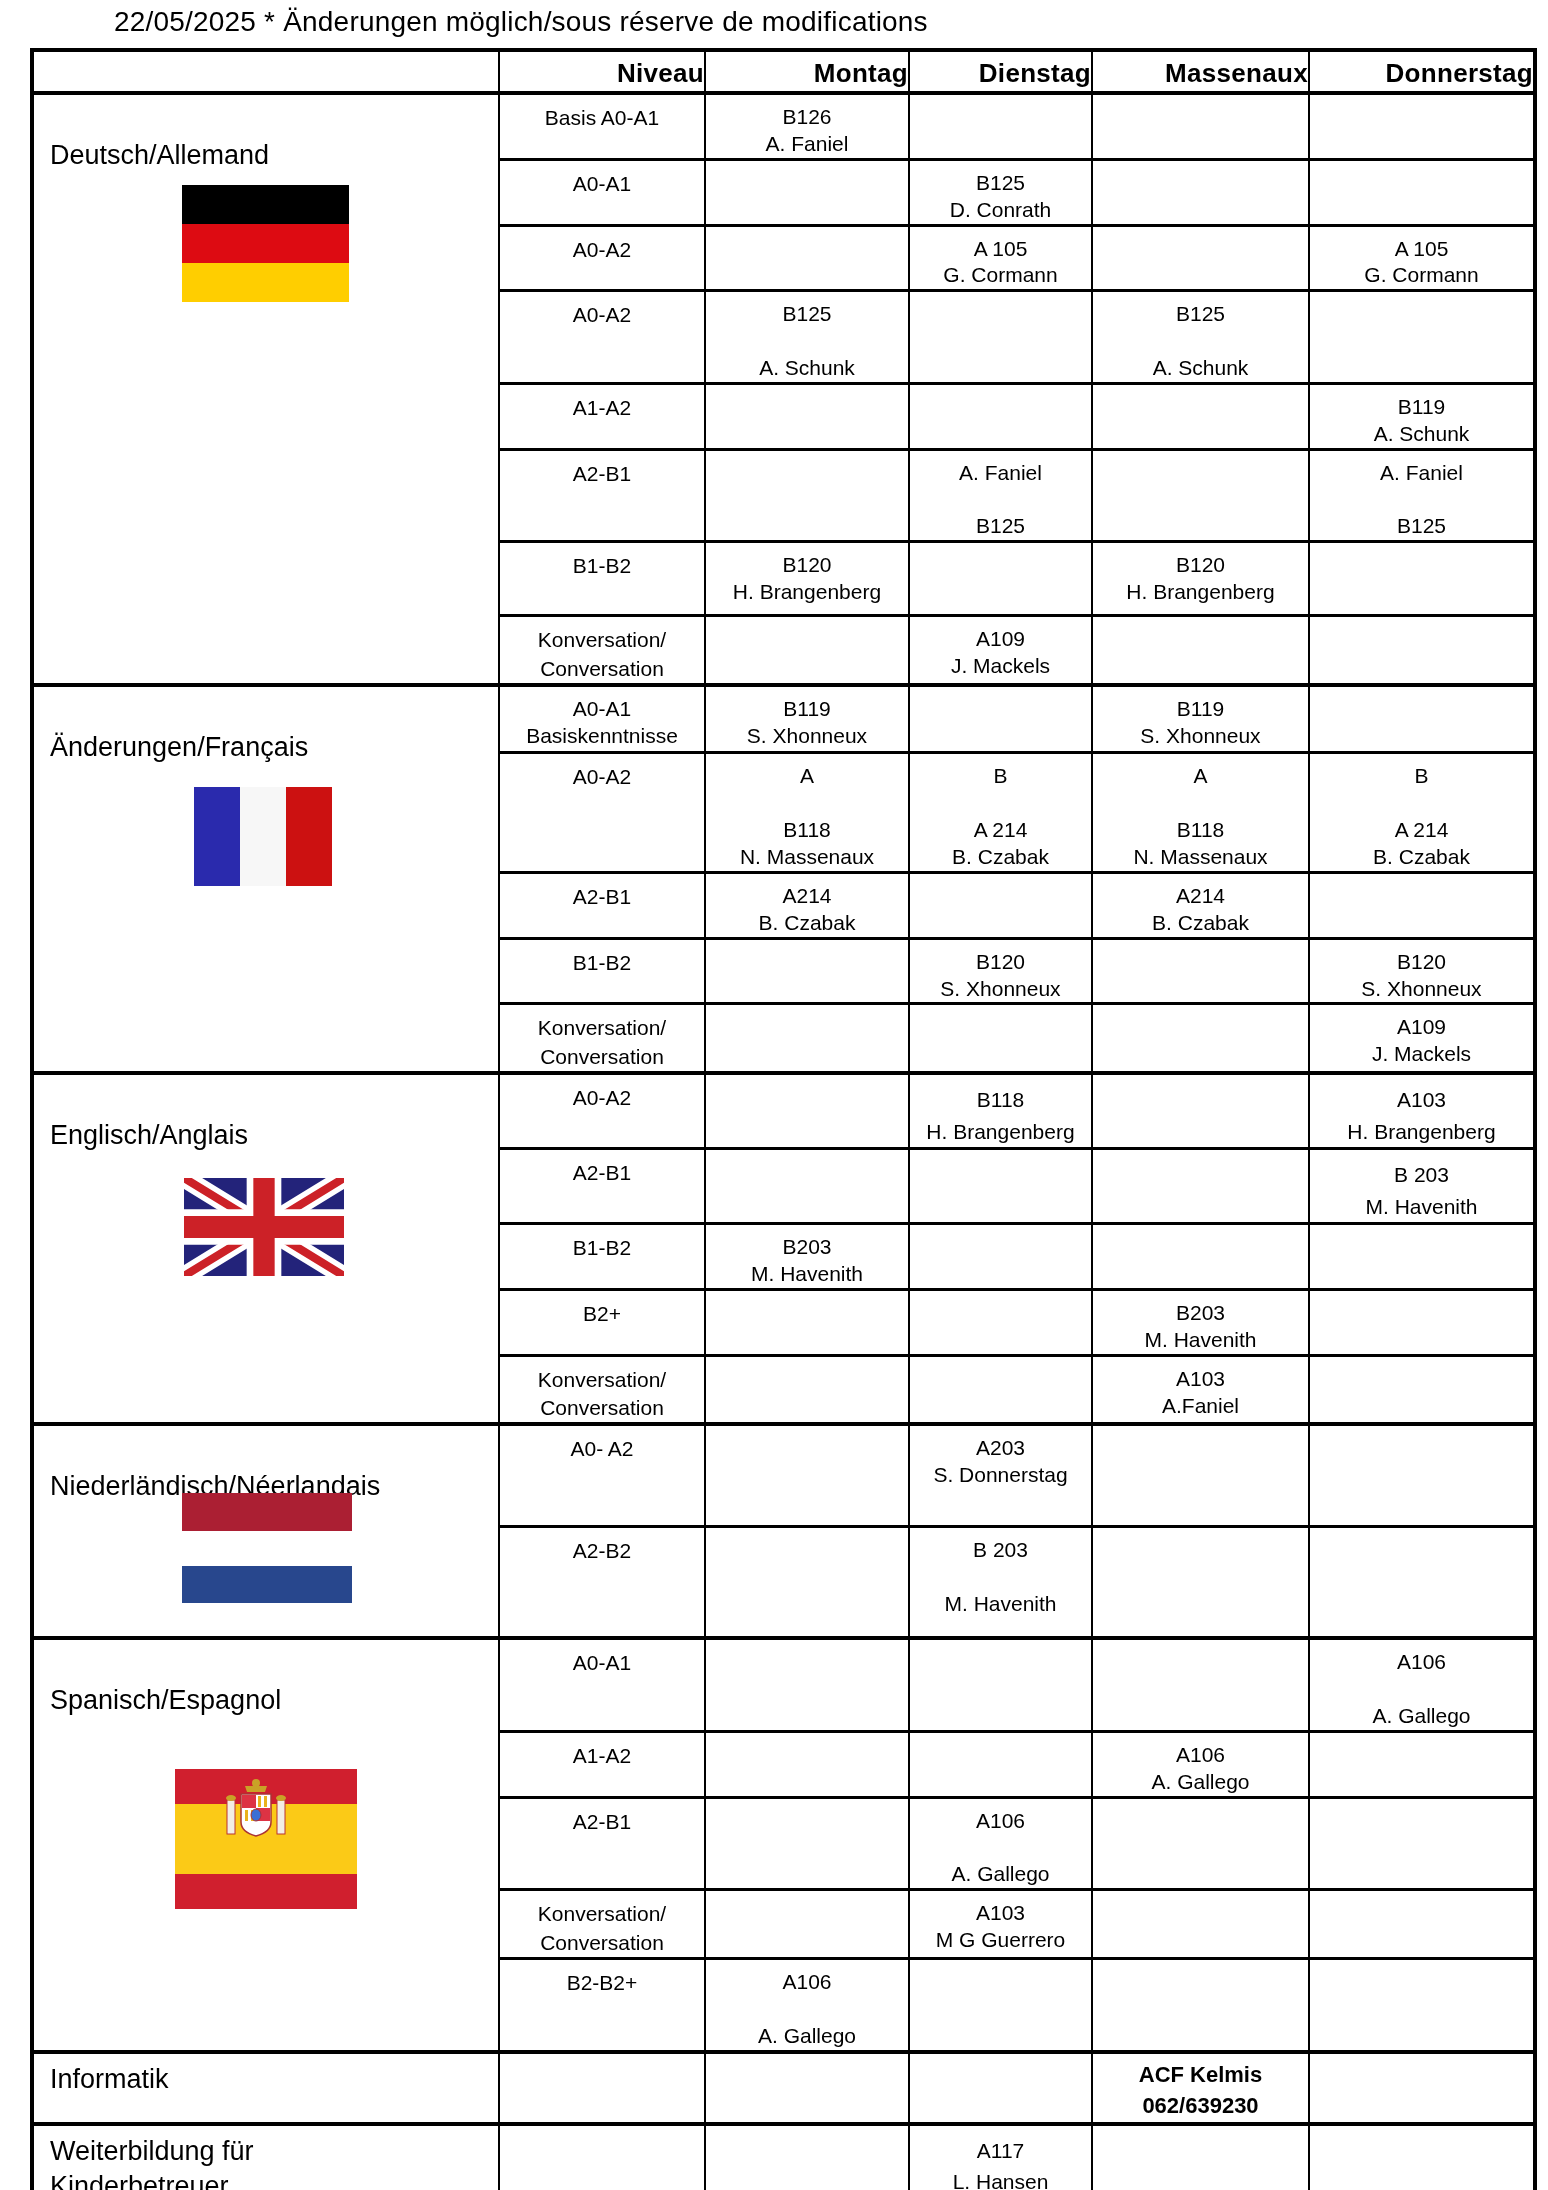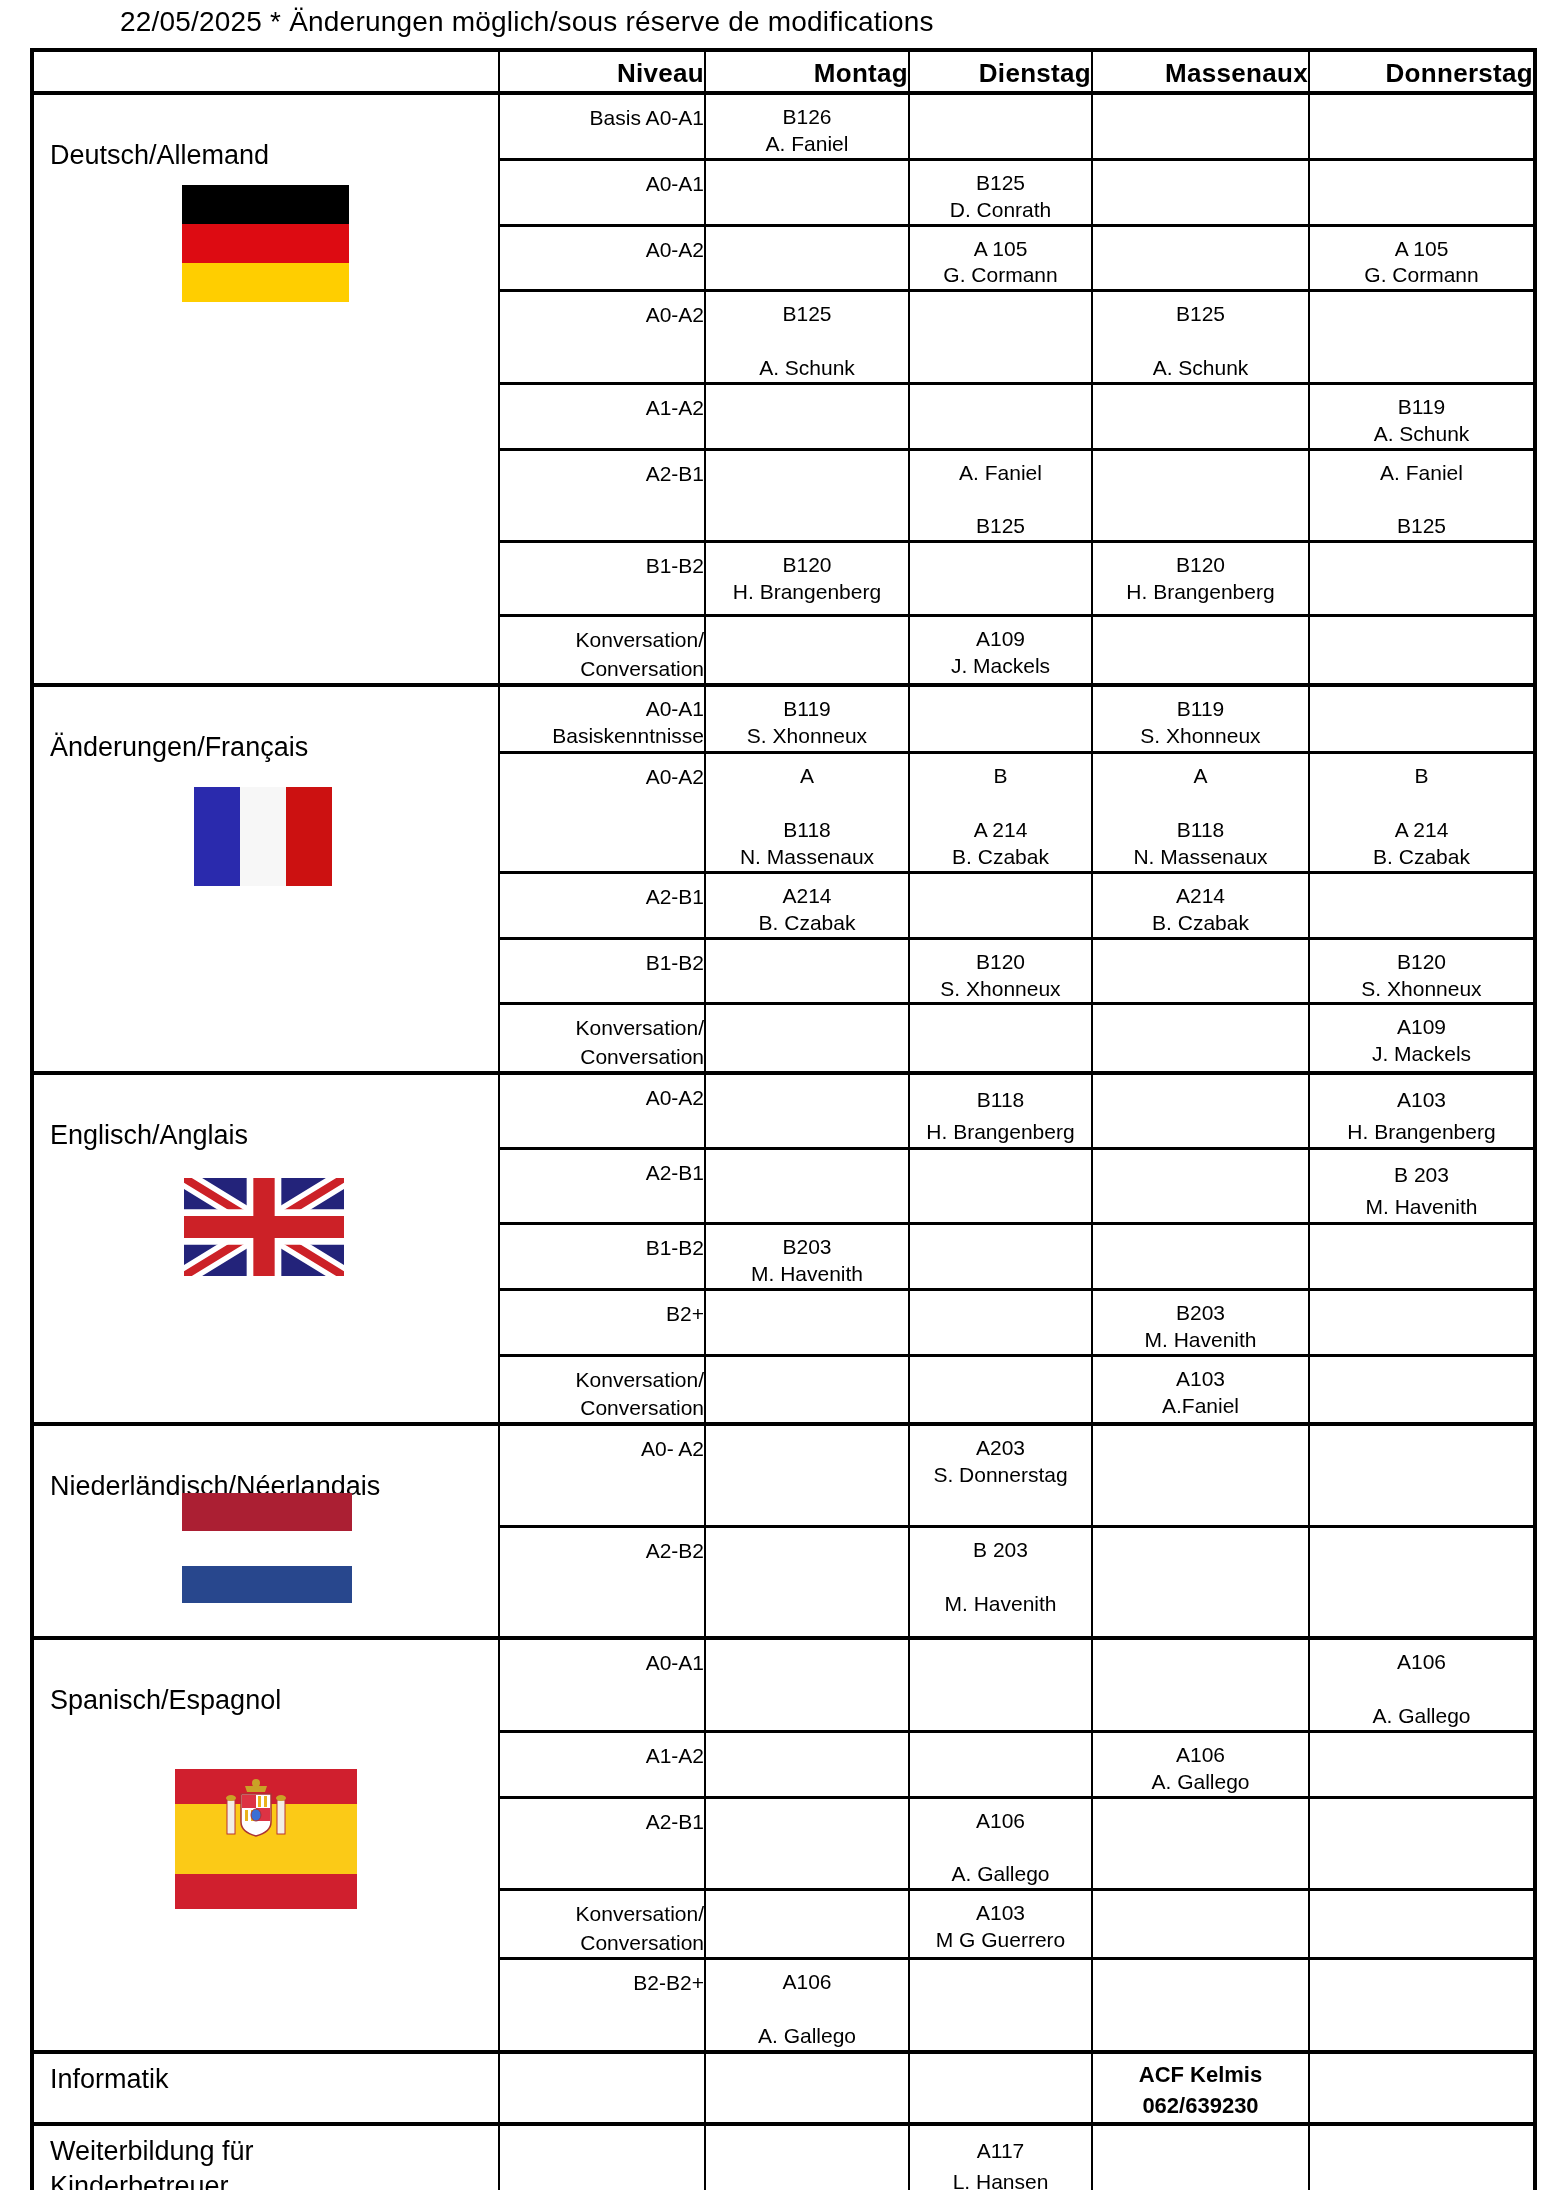--- a/index.html
+++ b/index.html
@@ -1,30 +1,30 @@
 <!DOCTYPE html>
 <html><head>
 <meta charset="utf-8">
 <style>
   html,body{margin:0;padding:0;background:#fff;}
   body{width:1548px;height:2190px;position:relative;overflow:hidden;
        font-family:"Liberation Sans",sans-serif;color:#000;
        -webkit-font-smoothing:antialiased;}
-  .title{position:absolute;left:120px;top:6px;font-size:28px;letter-spacing:.2px;}
+  .title{position:absolute;left:114px;top:6px;font-size:28px;letter-spacing:.2px;}
   table.sched{position:absolute;left:30px;top:48px;width:1503px;
               border-collapse:collapse;table-layout:fixed;}
   td,th{border:2px solid #000;border-top-width:3px;border-bottom-width:3px;
         vertical-align:top;overflow:hidden;padding:0;}
   table.sched{border:4px solid #000;}
   tr.sec td,tr.sec th{border-top-width:4px;}
   th.hdr{font-size:26px;font-weight:bold;text-align:right;padding-top:6px;
          letter-spacing:.3px;}
   td.lang{font-size:27px;text-align:left;padding:8px 4px 0 16px;
           position:relative;white-space:pre-line;line-height:1.3;}
-  td.niv{font-size:21px;text-align:right;padding-top:9px;line-height:1.35;
+  td.niv{font-size:21px;text-align:center;padding-top:9px;line-height:1.35;
          white-space:pre-line;}
   td.cell{font-size:21px;text-align:center;padding-top:9px;line-height:1.5;
           white-space:pre-line;}
   td.tight{line-height:1.28;}
   td.acf{font-weight:bold;font-size:22px;line-height:1.4;padding-top:6px;}
   
   .flag{position:absolute;display:block;}
   .flag i{display:block;}
   .flag-de{left:148px;top:90px;width:167px;height:117px;}
   .flag-de .b1{height:39px;background:#000;}

